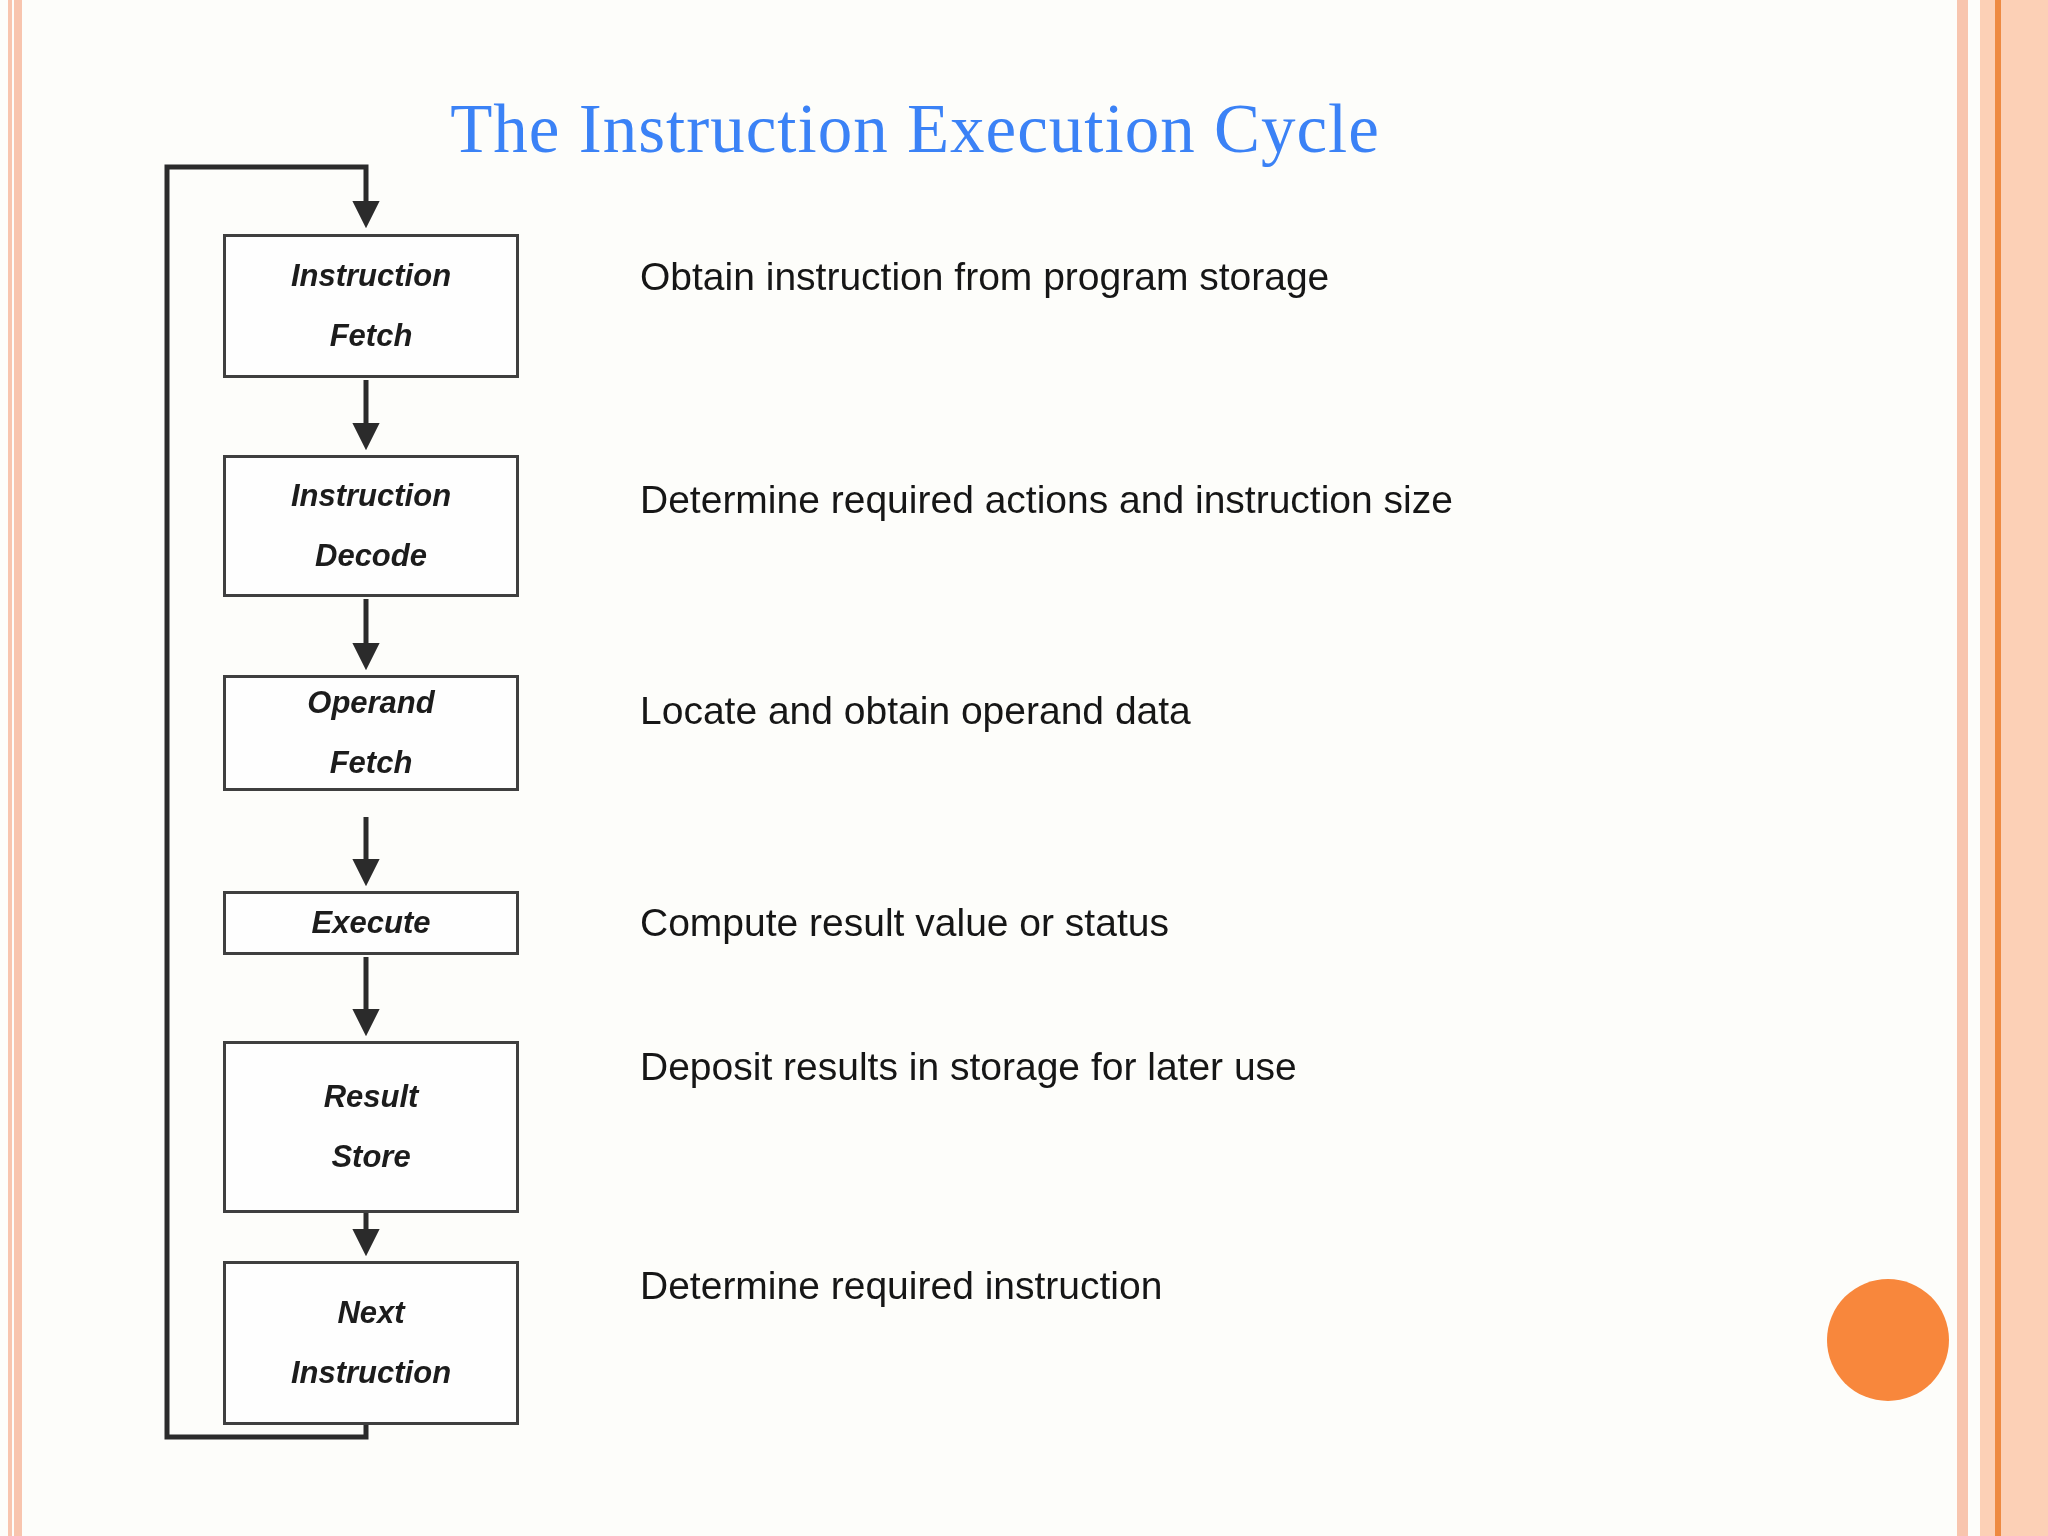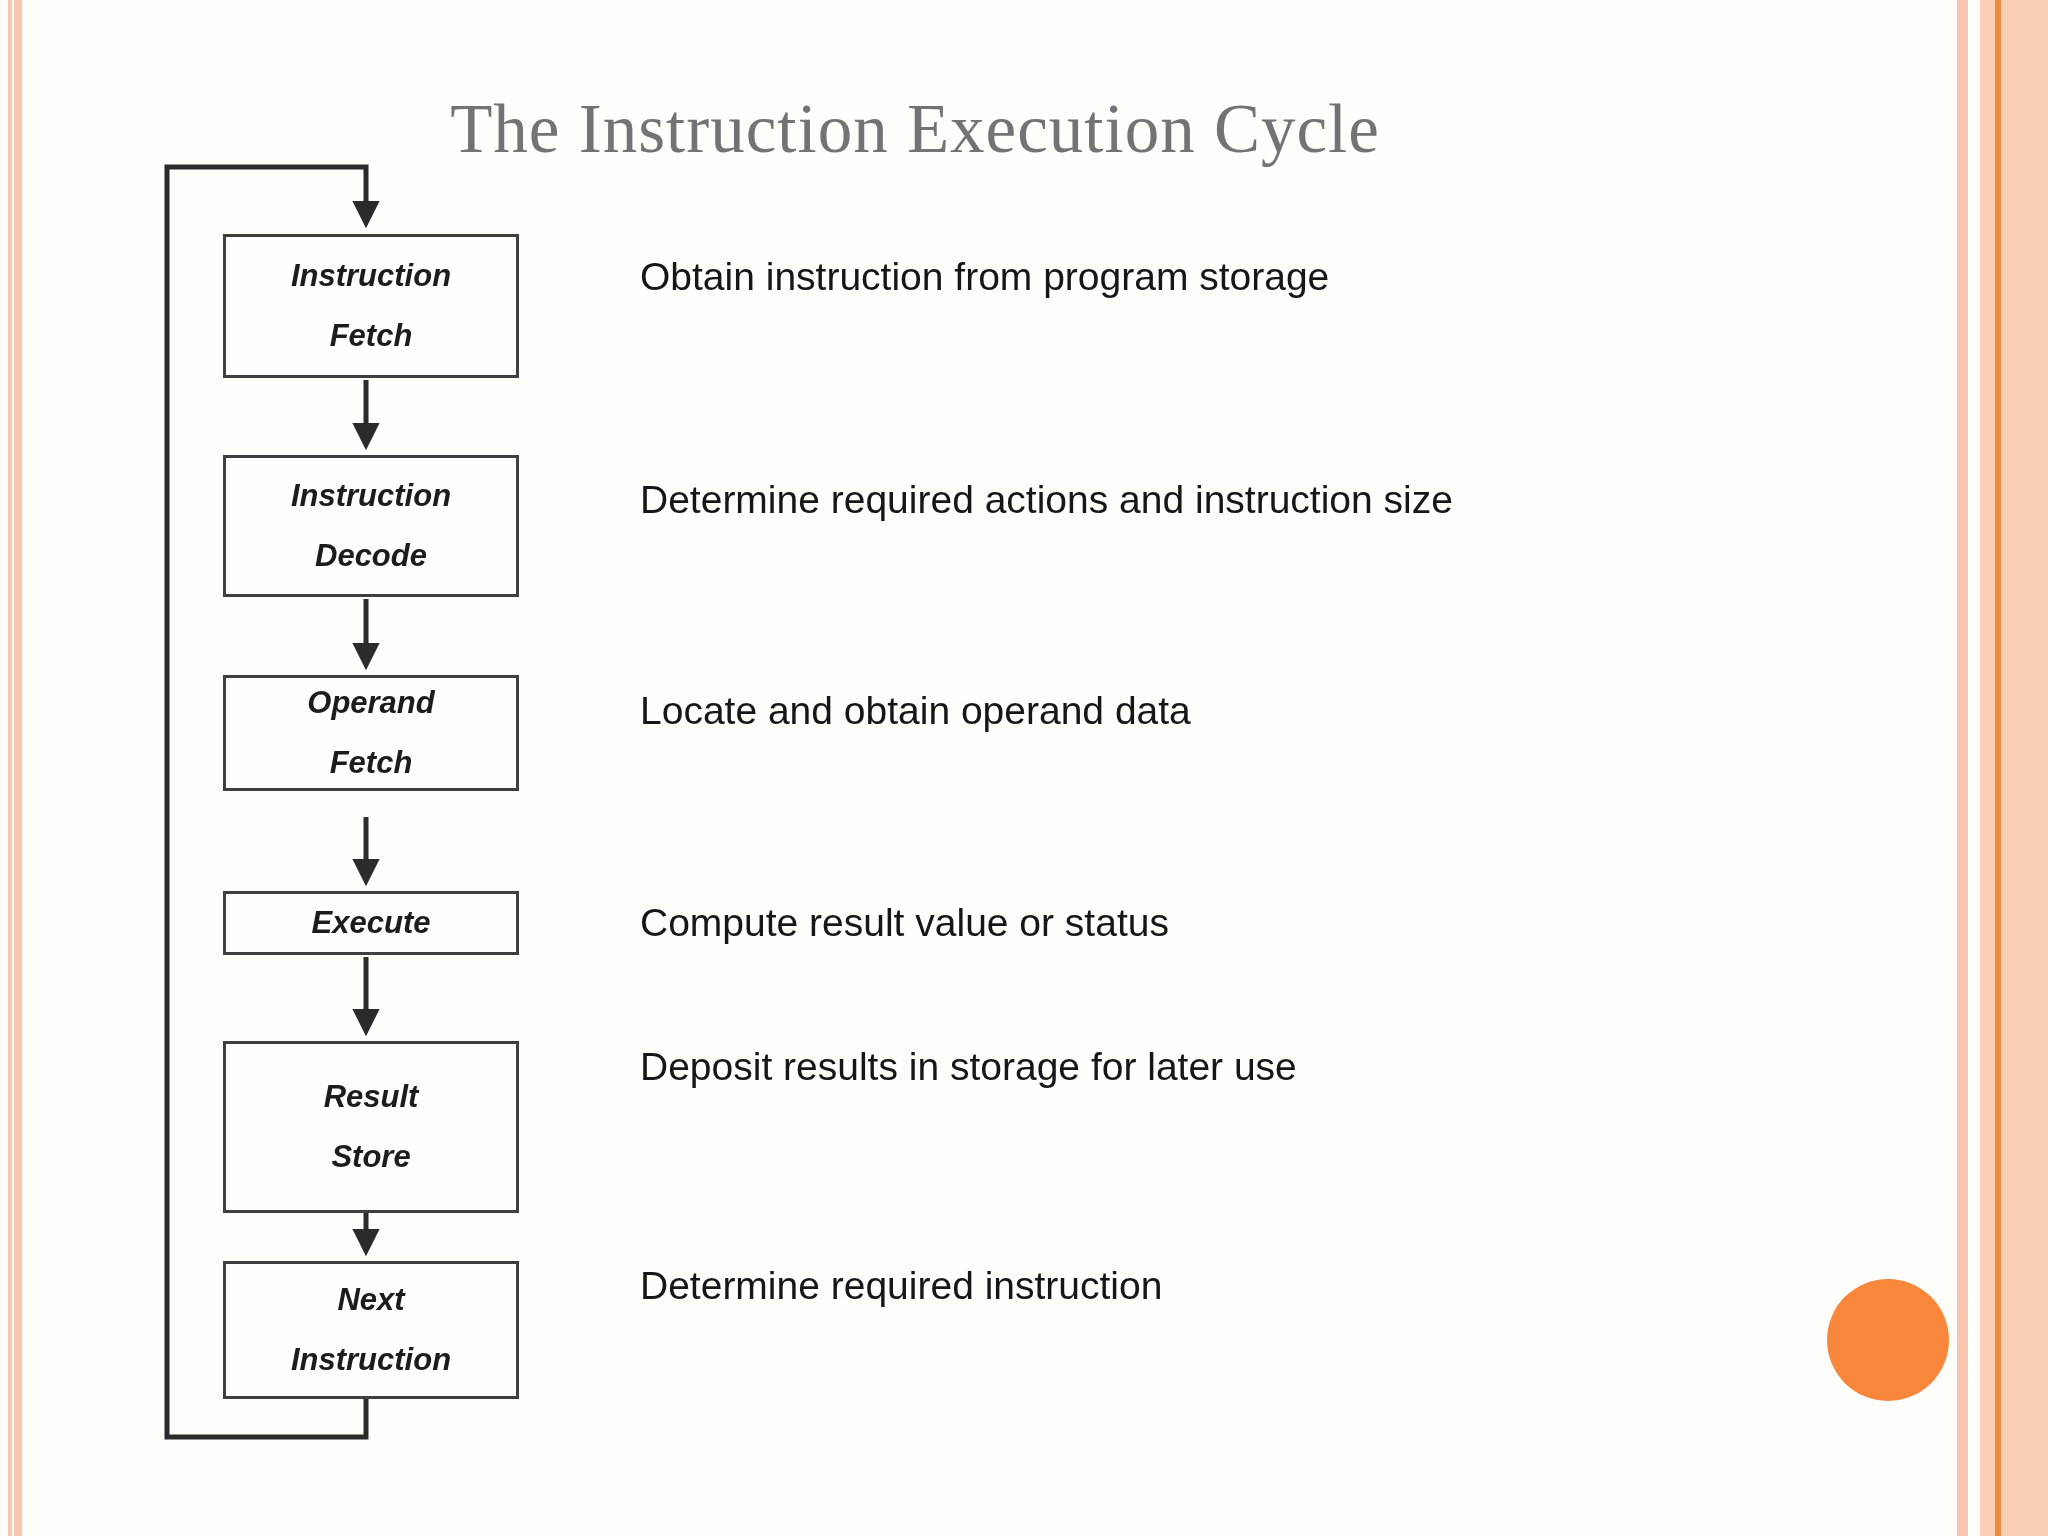--- a/index.html
+++ b/index.html
@@ -39,21 +39,21 @@
   
   .title {
     position: absolute;
     left: 390px;
     top: 90px;
     width: 1050px;
     text-align: center;
     font-family: "Liberation Serif", serif;
     font-size: 69px;
     font-weight: normal;
-    color: #737373;
+    color: #3b82f6;
     letter-spacing: 1px;
     white-space: nowrap;
   }
   
   .connectors {
     position: absolute;
     left: 0;
     top: 0;
     width: 2048px;
     height: 1536px;
@@ -75,21 +75,21 @@
     font-size: 31px;
     line-height: 60px;
     color: #1c1c1c;
     text-align: center;
   }
   .box-1 { top: 234px;  height: 144px; }
   .box-2 { top: 455px;  height: 142px; }
   .box-3 { top: 675px;  height: 116px; }
   .box-4 { top: 891px;  height: 64px;  }
   .box-5 { top: 1041px; height: 172px; }
-  .box-6 { top: 1261px; height: 138px; align-items: center; }
+  .box-6 { top: 1261px; height: 164px; align-items: center; }
   .step-desc {
     position: absolute;
     left: 640px;
     width: 940px;
     font-weight: normal;
     font-size: 39px;
     line-height: 48px;
     color: #161616;
     white-space: nowrap;
   }

